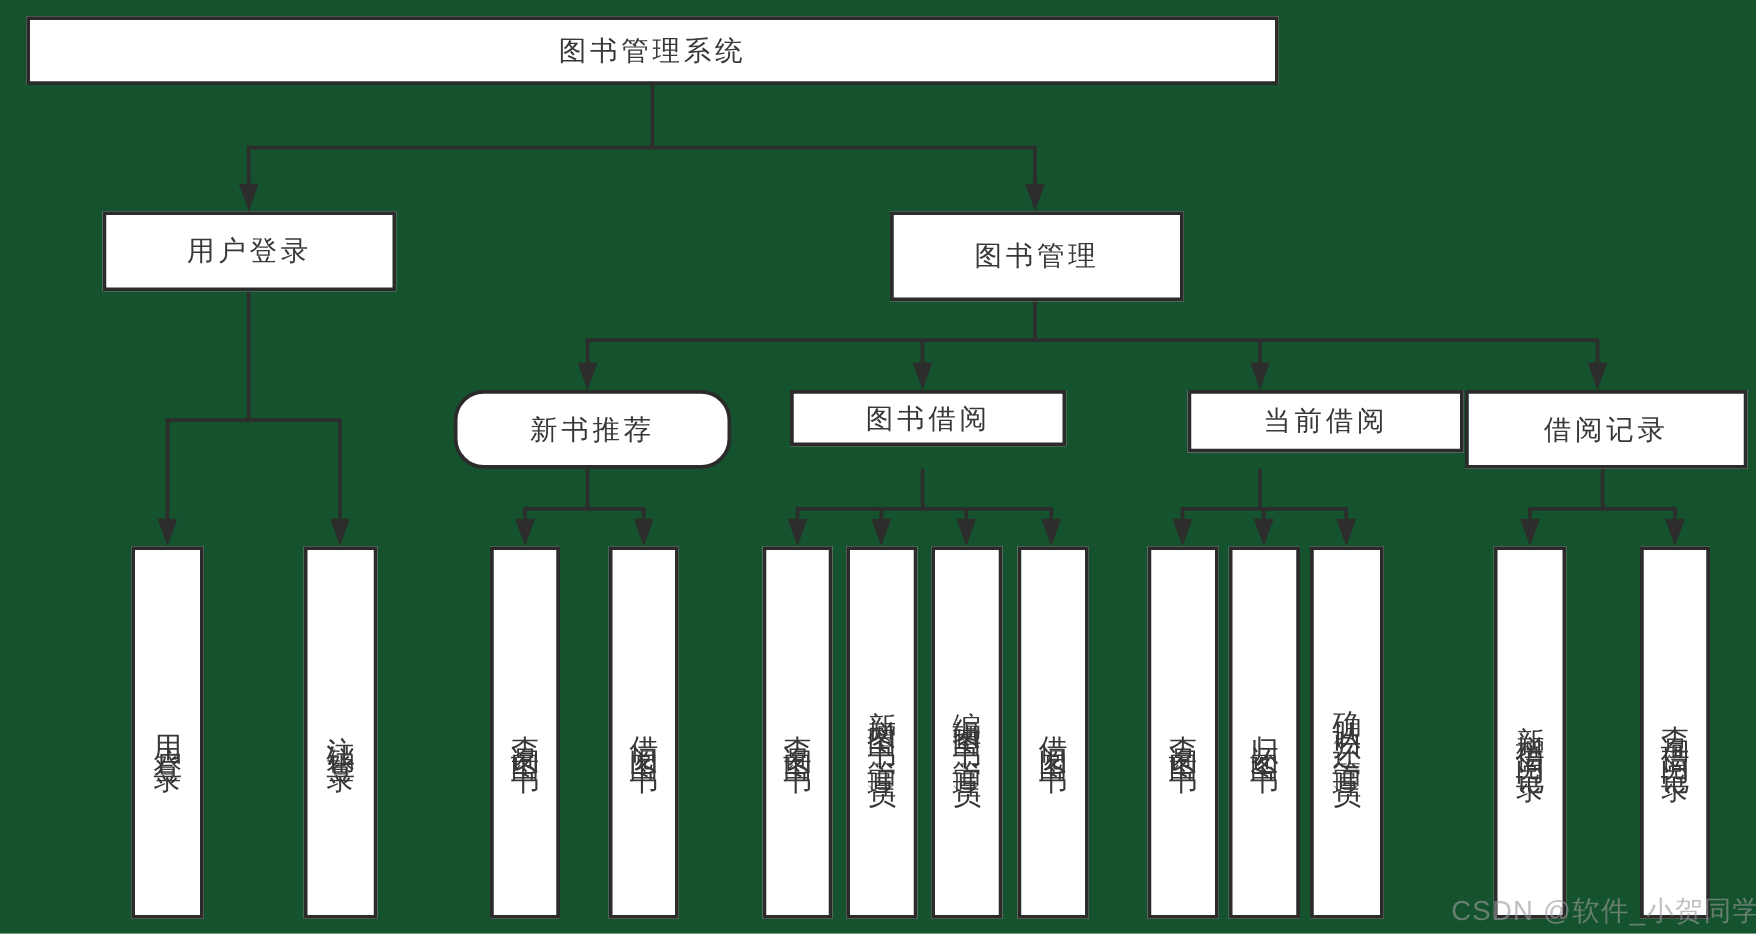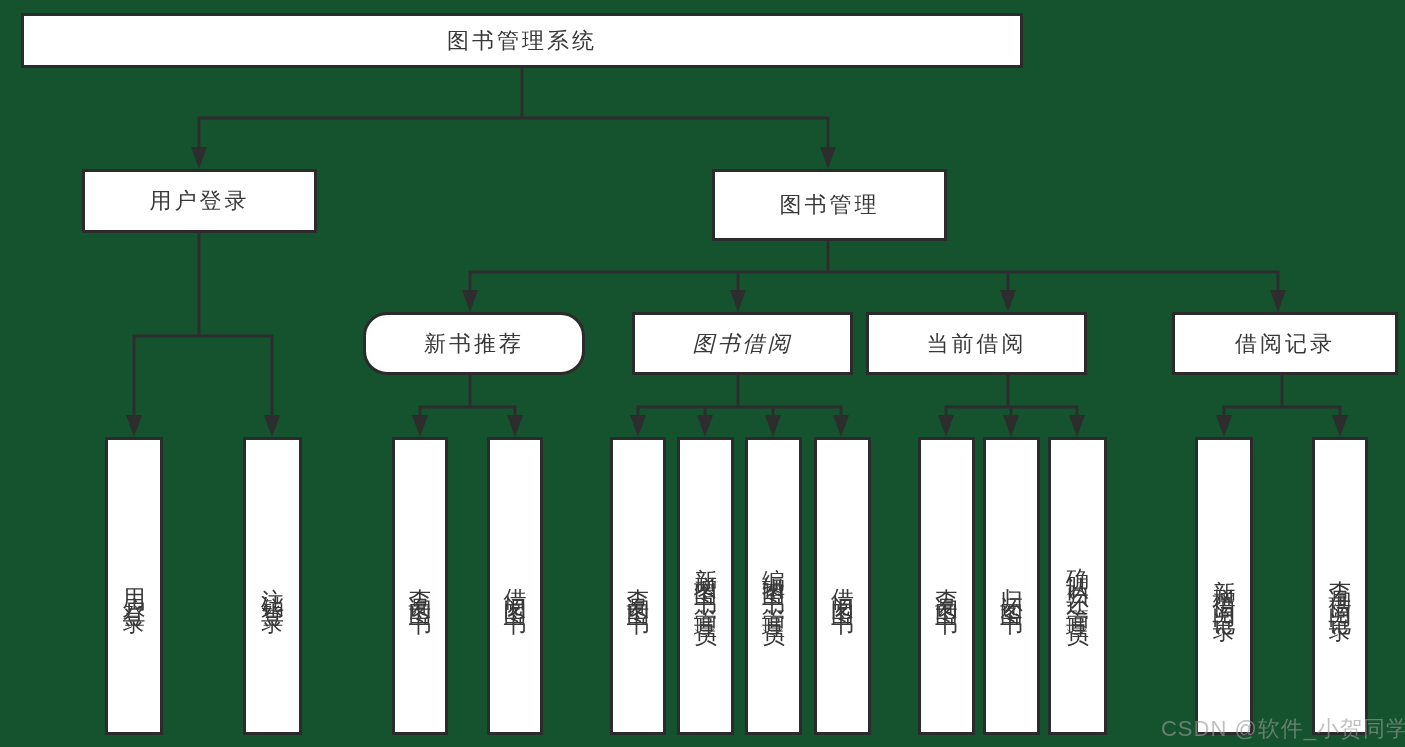--- a/index.html
+++ b/index.html
@@ -114,24 +114,24 @@
   <div class="node" style="left:82px; top:169px; width:235px; height:64px;">
     <span>用户登录</span>
   </div>
   <div class="node" style="left:712px; top:169px; width:235px; height:72px;">
     <span>图书管理</span>
   </div>
 
   <div class="node" style="left:363px; top:312px; width:222px; height:63px;border-radius:24px;">
     <span>新书推荐</span>
   </div>
-  <div class="node" style="left:632px; top:312px; width:221px; height:63px;font-style:italic;">
+  <div class="node" style="left:632px; top:312px; width:221px; height:45px;">
     <span>图书借阅</span>
   </div>
-  <div class="node" style="left:866px; top:312px; width:221px; height:63px;">
+  <div class="node" style="left:950px; top:312px; width:221px; height:50px;">
     <span>当前借阅</span>
   </div>
   <div class="node" style="left:1172px; top:312px; width:226px; height:63px;">
     <span>借阅记录</span>
   </div>
 
   <div class="leaf" style="left:105px; width:58px;">
     <span class="vtext">用户登录</span>
   </div>
   <div class="leaf" style="left:243px; width:59px;">

